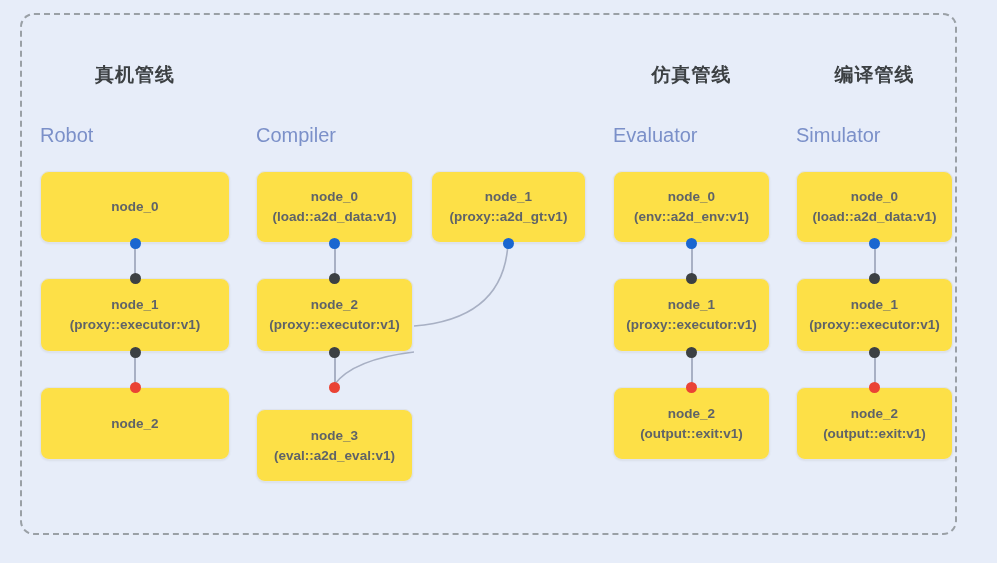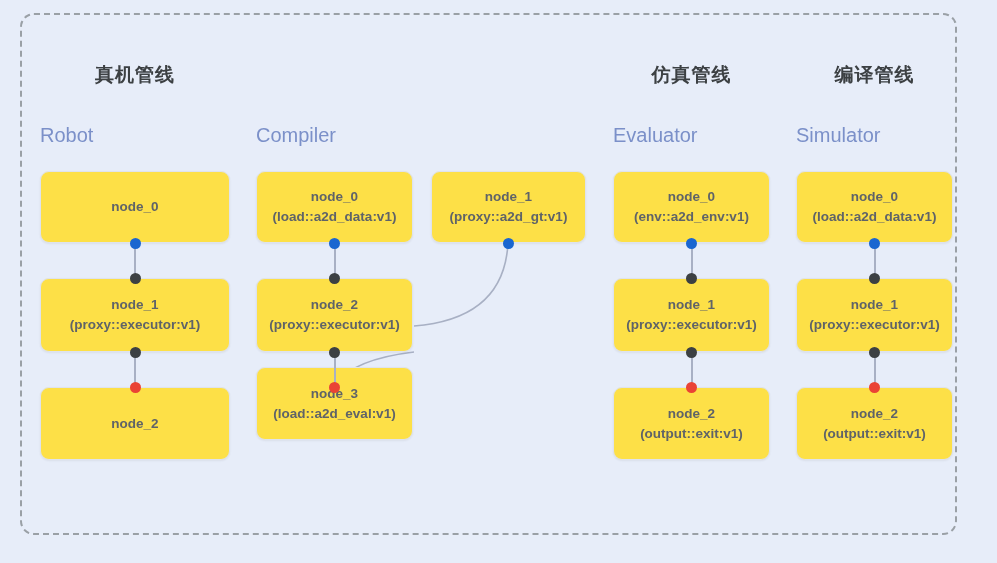--- a/index.html
+++ b/index.html
@@ -157,23 +157,23 @@
       <div class="col-title-en">Compiler</div>
     </div>
     <div class="node-box" style="left: 256px; top: 171px; width: 157px; height: 72px;">
       <div class="node-name">node_0</div>
       <div class="node-type">(load::a2d_data:v1)</div>
     </div>
     <div class="node-box" style="left: 256px; top: 278px; width: 157px; height: 74px;">
       <div class="node-name">node_2</div>
       <div class="node-type">(proxy::executor:v1)</div>
     </div>
-    <div class="node-box" style="left: 256px; top: 367px; width: 157px; height: 73px;">
+    <div class="node-box" style="left: 256px; top: 409px; width: 157px; height: 73px;">
       <div class="node-name">node_3</div>
-      <div class="node-type">(load::a2d_eval:v1)</div>
+      <div class="node-type">(eval::a2d_eval:v1)</div>
     </div>
     <div class="edge-line" style="left: 334.5px; top: 243px; height: 35px;"></div>
     <div class="dot dot-blue" style="left: 334.5px; top: 243px; background: rgb(26, 102, 208);"></div>
     <div class="dot dot-black" style="left: 334.5px; top: 278px; background: rgb(60, 64, 67);"></div>
     <div class="edge-line" style="left: 334.5px; top: 352px; height: 35px;"></div>
     <div class="dot dot-black" style="left: 334.5px; top: 352px; background: rgb(60, 64, 67);"></div>
     <div class="dot dot-red" style="left: 334.5px; top: 387px; background: rgb(234, 67, 53);"></div>
     <div class="node-box" style="left: 431px; top: 171px; width: 155px; height: 72px;">
       <div class="node-name">node_1</div>
       <div class="node-type">(proxy::a2d_gt:v1)</div>

